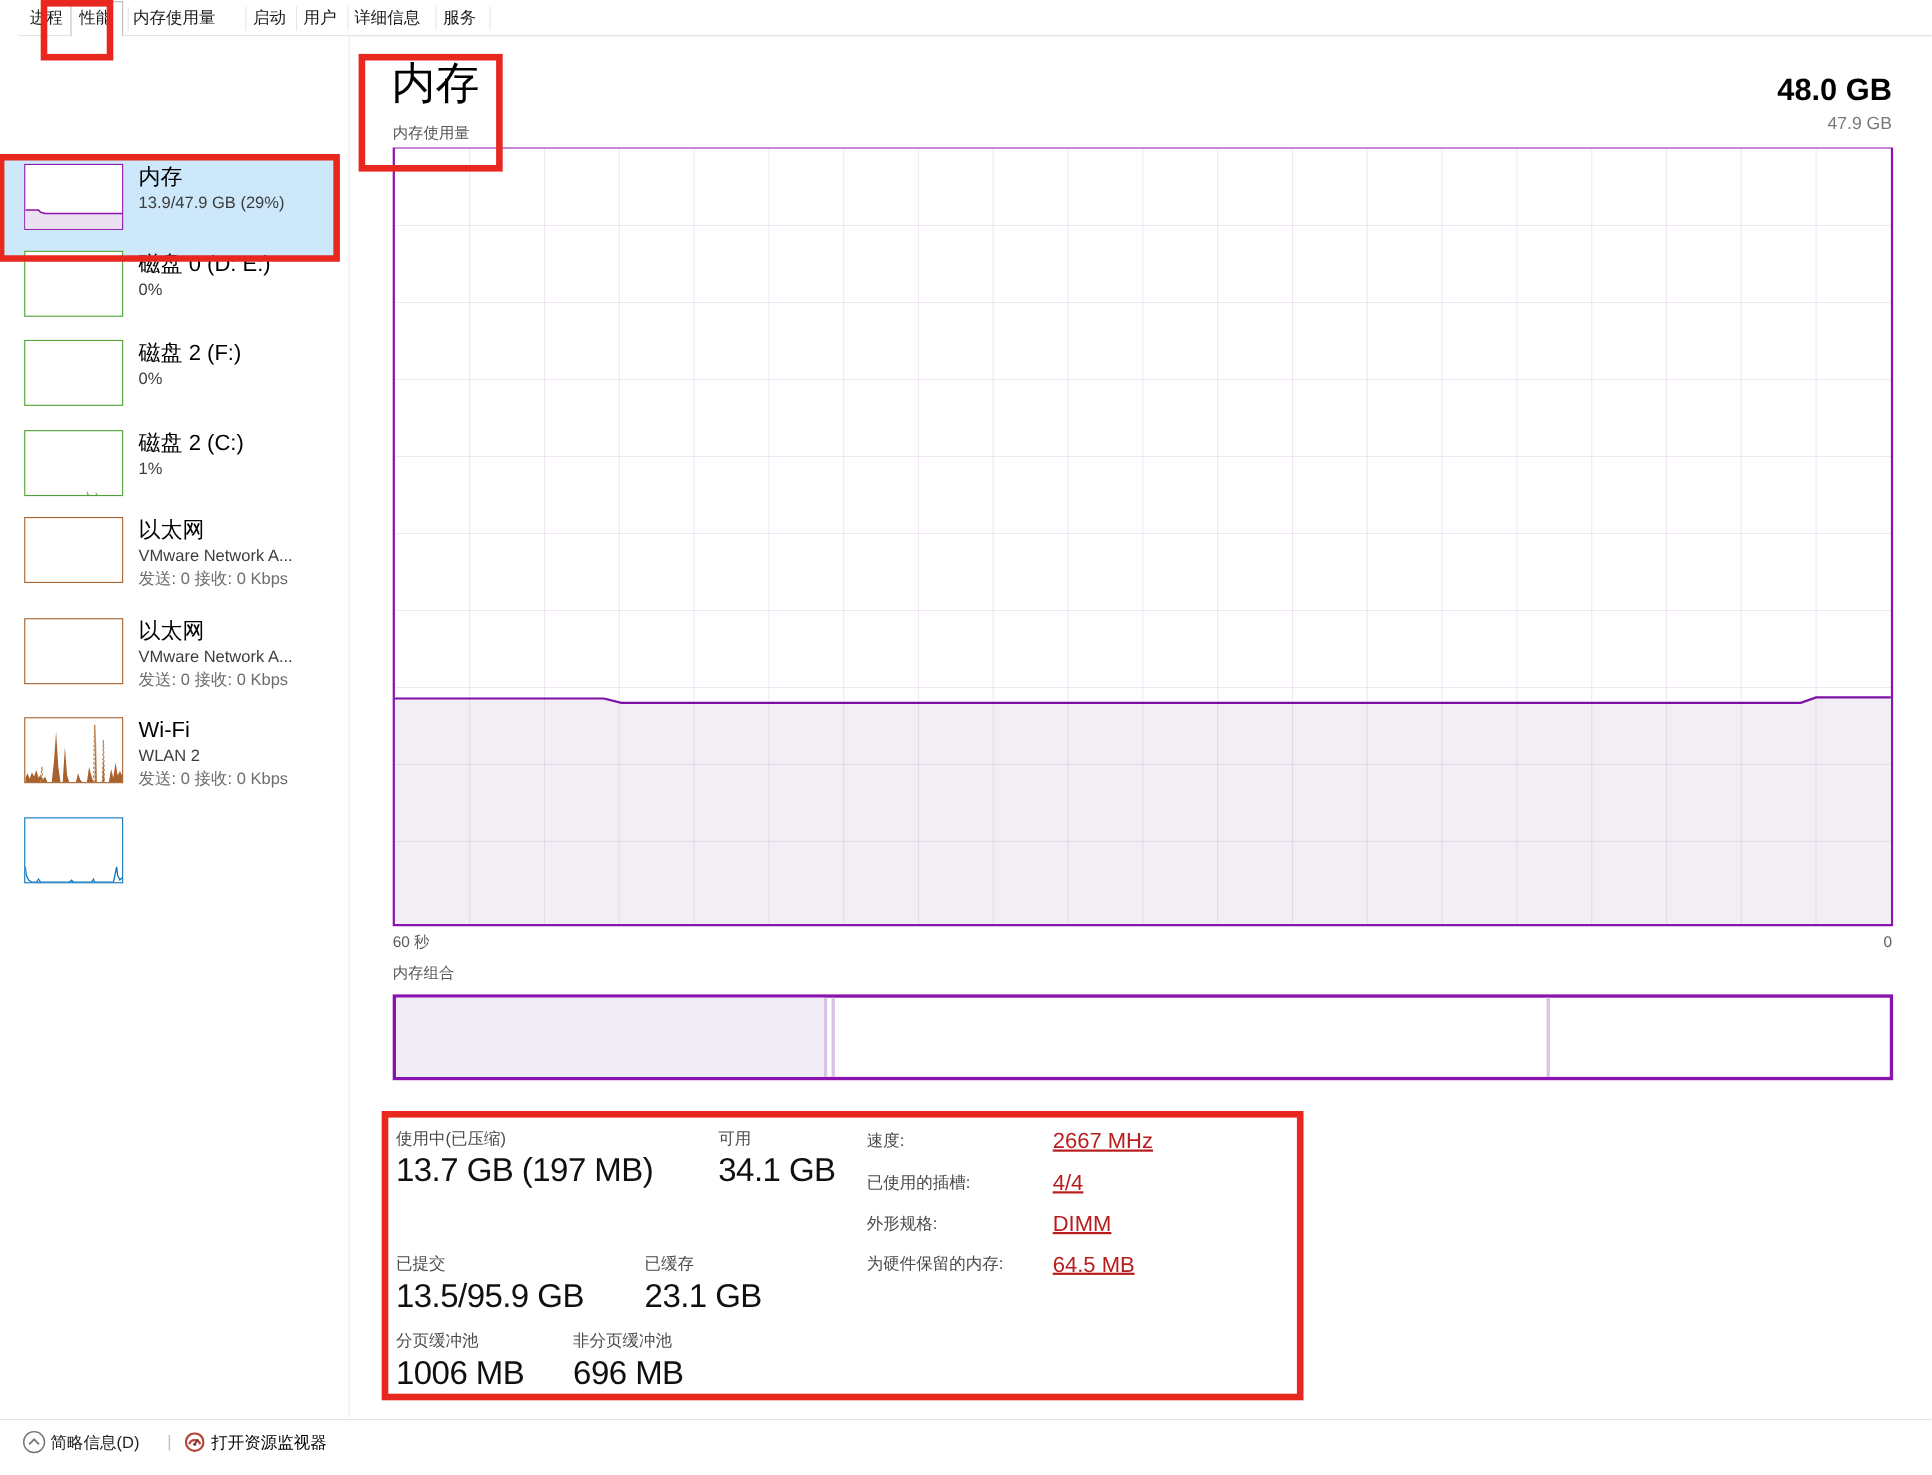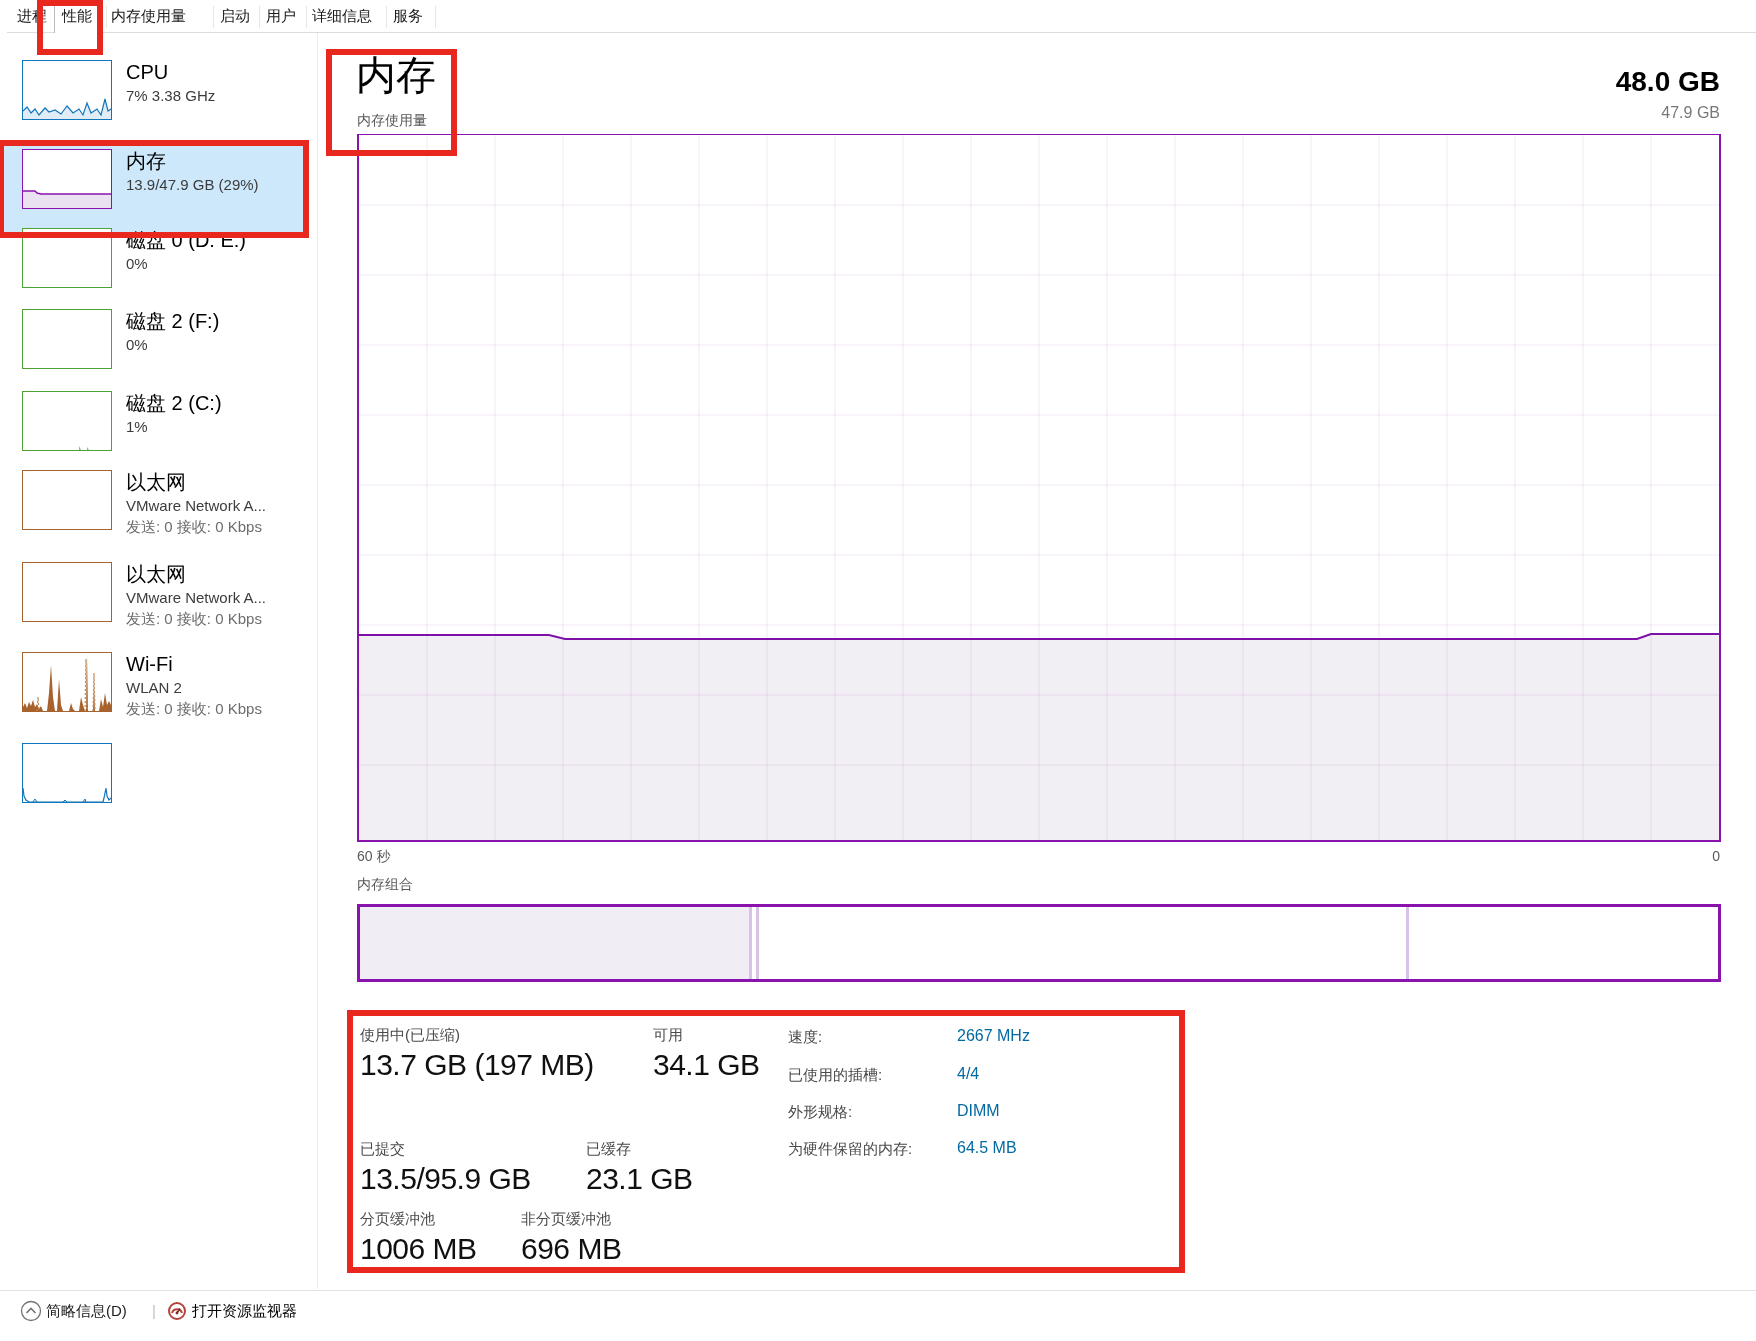--- a/index.html
+++ b/index.html
@@ -1,20 +1,20 @@
 <!DOCTYPE html>
 <html><head>
 <meta charset="utf-8">
 <style>
   * { margin:0; padding:0; box-sizing:border-box; }
   html,body { width:1756px; height:1341px; background:#fff; font-family:"Liberation Sans",sans-serif; overflow:hidden; position:relative; }
   .abs { position:absolute; }
 
   
-  #tabbar { left:7px; top:0; width:1624px; height:33px; background:#fff; }
+  #tabbar { left:17px; top:0; width:1624px; height:33px; background:#fff; }
   #tabbar .baseline { left:0; top:32px; width:1756px; height:1px; background:#dcdcdc; }
   .tab-label { top:7px; font-size:15px; color:#1a1a1a; white-space:nowrap; cursor:default; }
   .tab-sep { top:6px; width:1px; height:22px; background:#e6e6e6; }
   #active-tab { left:47px; top:1px; width:48px; height:32px; background:#fff;
                 border:1px solid #bdbdbd; border-bottom:none; }
 
   
   #sidebar { left:0; top:33px; width:317px; height:1256px; background:#fff; }
   .side-item { left:0; width:303px; cursor:default; }
   .side-item.selected { background:#cde8fb; }
@@ -39,21 +39,21 @@
 
   
   #comp-bar { left:357px; top:904px; width:1364px; height:78px; border:3px solid #8a12ad; background:#fff; }
   #comp-used { position:absolute; left:0; top:0; width:389px; height:72px; background:#f0edf4; }
   .comp-div { position:absolute; top:0; height:72px; background:#d8c2e6; }
 
   
   .stat-label { font-size:15px; color:#4a4a4a; white-space:nowrap; }
   .stat-value { font-size:30px; color:#101010; letter-spacing:-0.5px; white-space:nowrap; }
   .detail-label { font-size:15px; color:#4a4a4a; white-space:nowrap; }
-  .detail-value { font-size:16px; color:#0369a1; white-space:nowrap; }
+  .detail-value { font-size:20px; color:#b91c1c; white-space:nowrap;text-decoration:underline; }
 
   
   #footer { left:0; top:1290px; width:1756px; height:51px; background:#fff; border-top:1px solid #e3e3e3; }
   #summary-toggle { left:20px; top:8px; height:24px; display:flex; align-items:center; gap:4px; cursor:default; }
   #summary-label { font-size:15px; color:#222; }
   #footer-sep { left:152px; top:11px; font-size:15px; color:#c0c0c0; }
   #resmon-link { left:168px; top:8px; height:24px; display:flex; align-items:center; gap:6px; cursor:pointer; }
   #resmon-label { font-size:15px; color:#000000; }
 
   
@@ -79,32 +79,20 @@
   <div class="tab-sep abs" style="left:99px"></div>
   <div class="tab-sep abs" style="left:206px"></div>
   <div class="tab-sep abs" style="left:252px"></div>
   <div class="tab-sep abs" style="left:299px"></div>
   <div class="tab-sep abs" style="left:379px"></div>
   <div class="tab-sep abs" style="left:428px"></div>
 </div>
 
 <div id="sidebar" class="abs">
 
-  <div class="side-item abs" style="top:25px;height:80px">
-    <div class="thumb" style="border:1px solid #1175bb">
-      <svg width="88" height="58" viewBox="0 0 88 58">
-        <path d="M0,50 4,46 8,52 12,48 16,54 22,47 26,51 32,49 38,53 44,45 50,52 56,48 60,54 64,42 68,52 74,48 78,54 82,38 85,50 88,48 L88,58 0,58 Z" fill="rgba(17,117,187,0.13)"></path>
-        <path d="M0,50 4,46 8,52 12,48 16,54 22,47 26,51 32,49 38,53 44,45 50,52 56,48 60,54 64,42 68,52 74,48 78,54 82,38 85,50 88,48" fill="none" stroke="#1175bb" stroke-width="1.2"></path>
-      </svg>
-    </div>
-    <div class="side-text" style="top:1px">
-      <div class="side-title">CPU</div>
-      <div class="side-sub">7% 3.38 GHz</div>
-    </div>
-  </div>
 
   <div class="side-item abs selected" style="top:108px;height:94px">
     <div class="thumb" style="top:8px;border:1px solid #8a12ad">
       <svg width="88" height="58" viewBox="0 0 88 58">
         <path d="M0,41 12,41 14,43 18,44 88,44 L88,58 0,58 Z" fill="#eae2f1"></path>
         <path d="M0,41 12,41 14,43 18,44 88,44" fill="none" stroke="#8a12ad" stroke-width="1.4"></path>
       </svg>
     </div>
     <div class="side-text" style="top:7px">
       <div class="side-title">内存</div>

